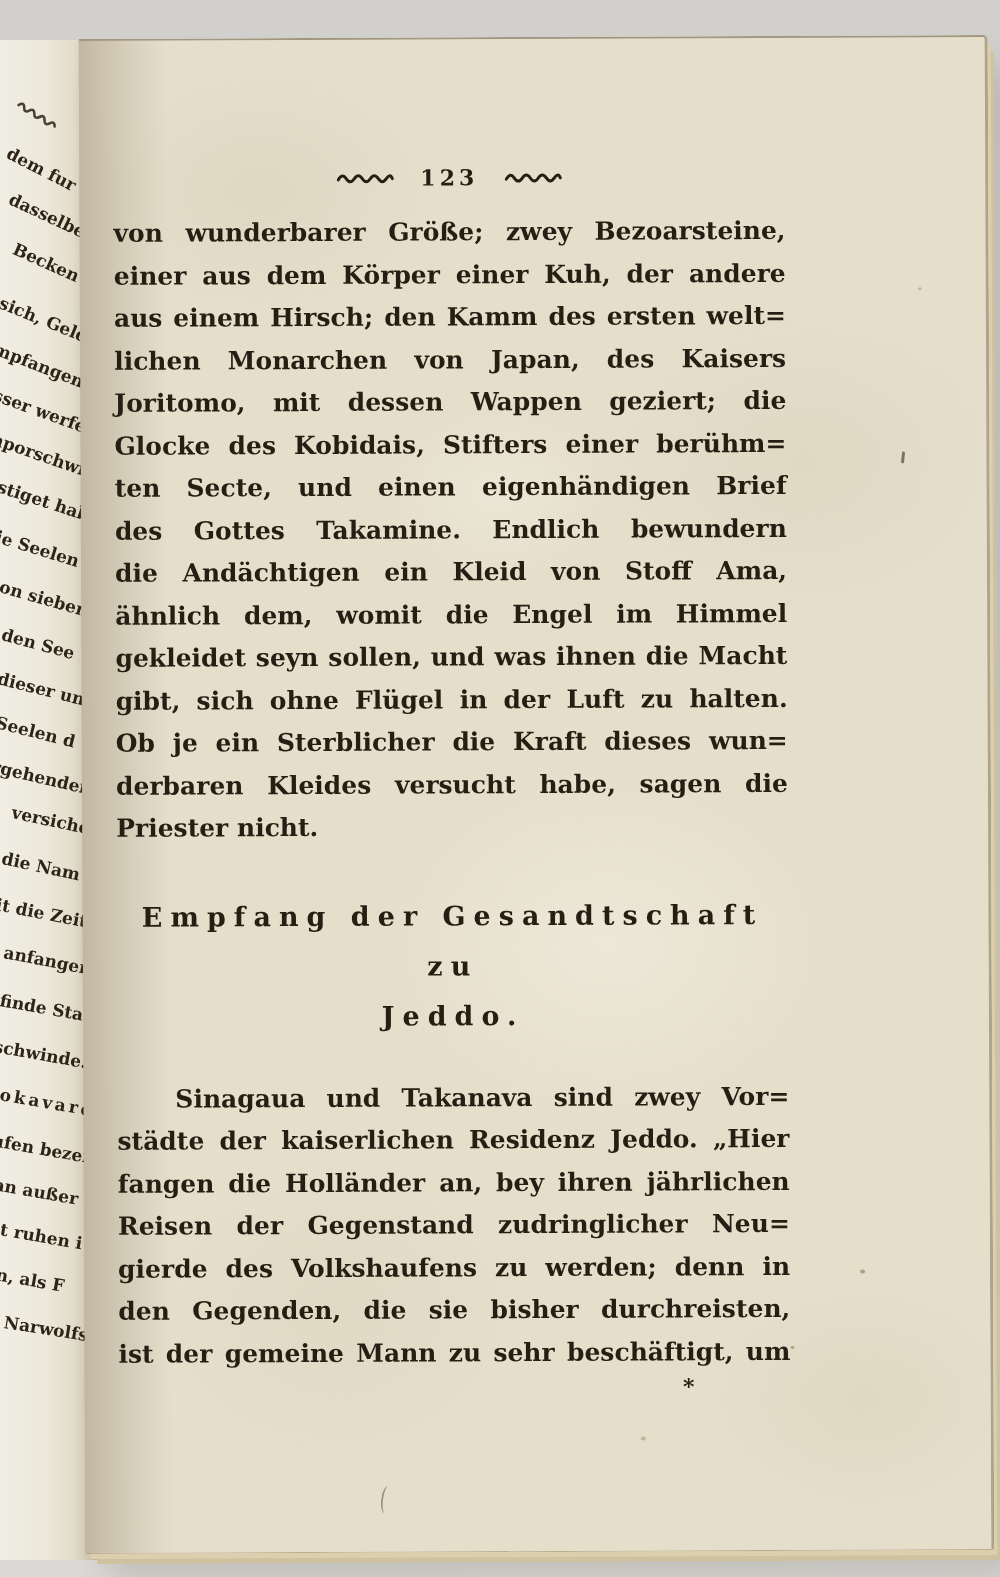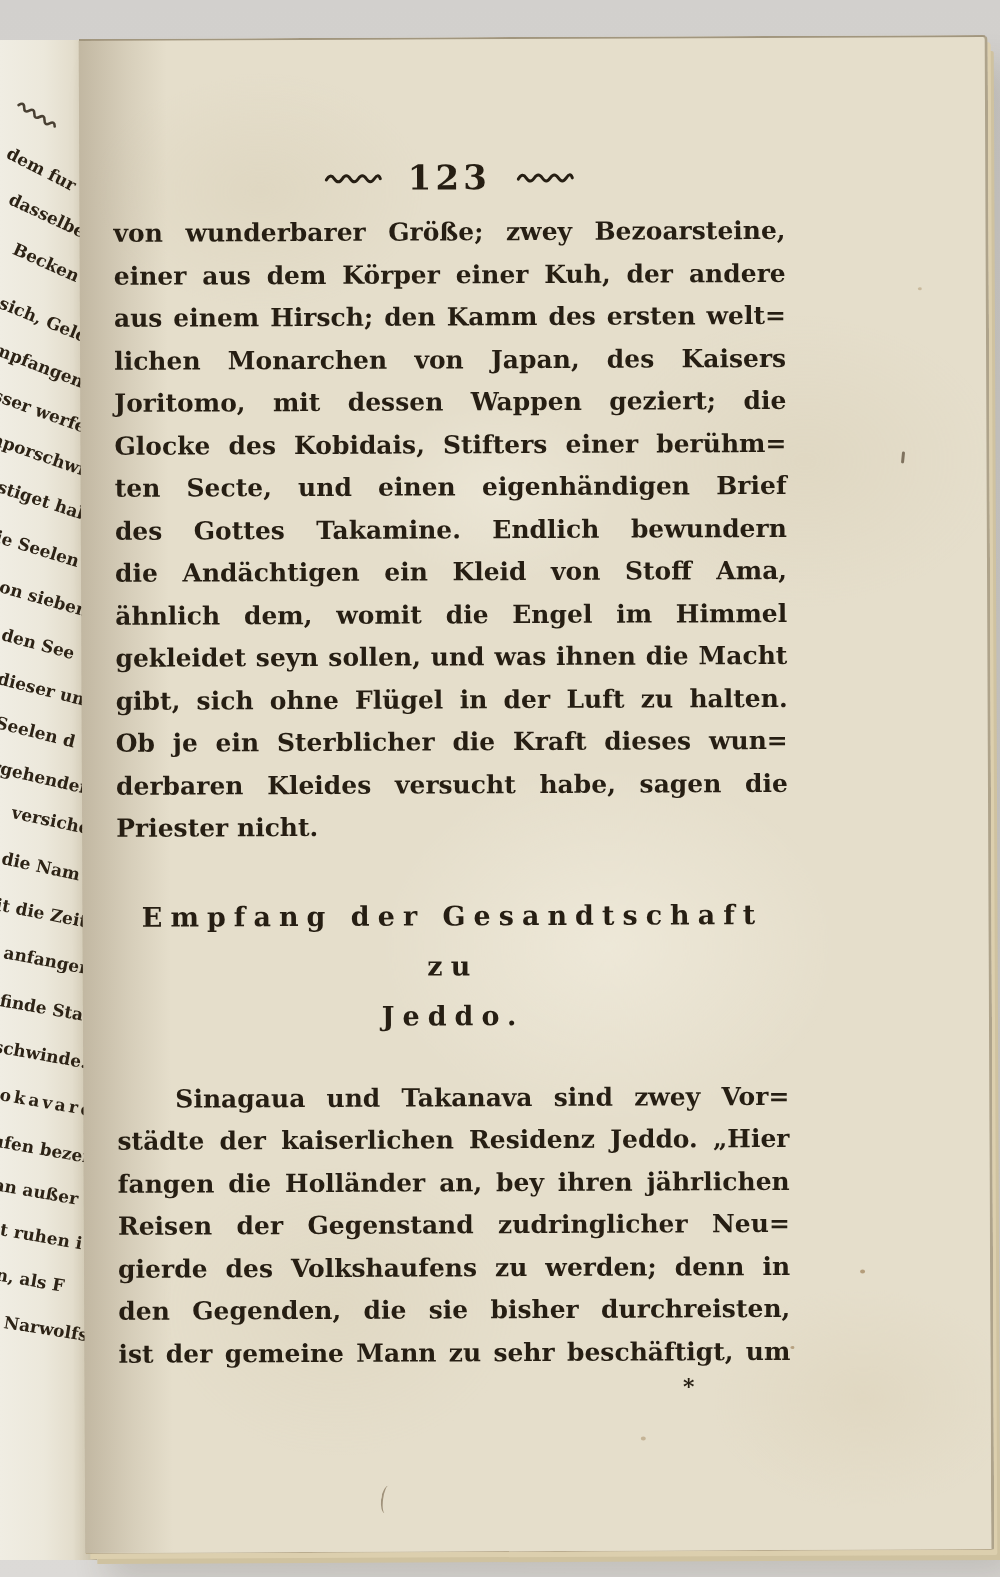--- a/index.html
+++ b/index.html
@@ -51,21 +51,21 @@
   }
   
   .content{
     position:absolute;left:34px;top:118px;width:672px;
     color:#261e13;
   }
   .pagenum-row{
     display:flex;align-items:center;justify-content:center;gap:26px;
     height:40px;margin-bottom:14px;
   }
-  .pagenum{font-size:34px;font-weight:bold;letter-spacing:4px;}
+  .pagenum{font-size:22px;font-weight:bold;letter-spacing:4px;}
   .orn svg{display:block;}
   .line{
     font-size:25px;font-weight:bold;line-height:42.5px;height:42.5px;
     white-space:nowrap;
   }
   .j{text-align:justify;text-align-last:justify;}
   .indent{padding-left:58px;}
   .para1{margin-bottom:4px;}
   .heading{
     margin-top:42px;text-align:center;font-weight:bold;

